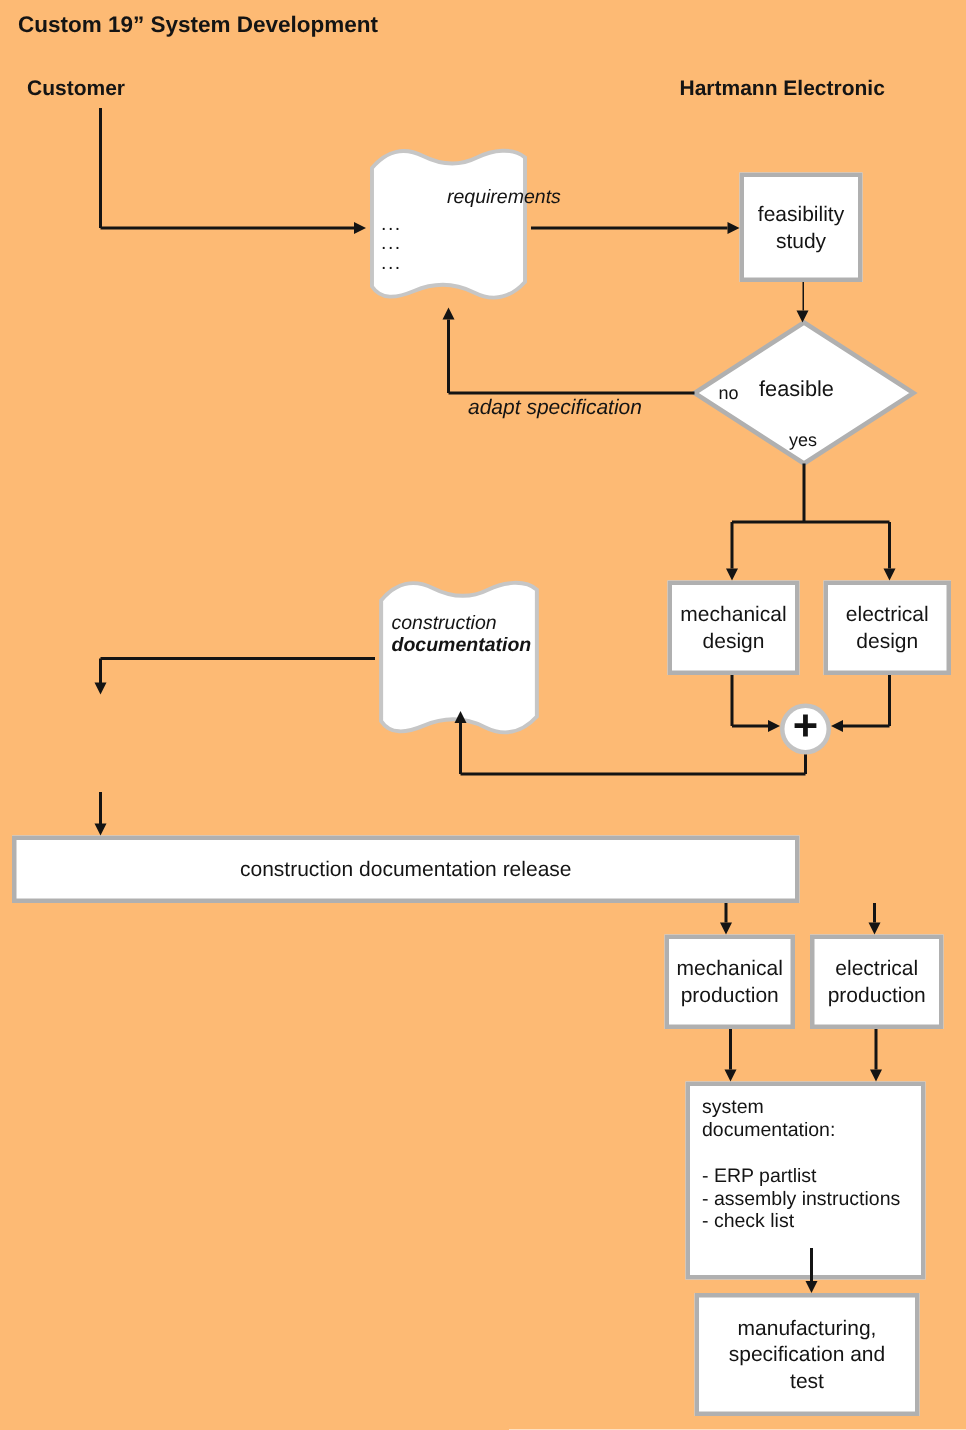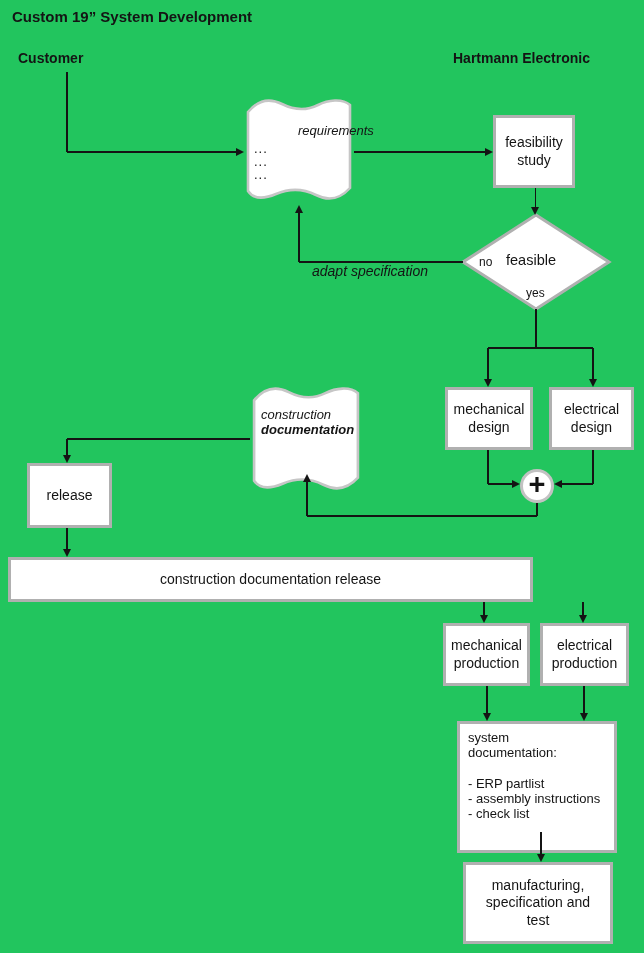--- a/index.html
+++ b/index.html
@@ -4,21 +4,21 @@
 <style>
   :root{
     --box-border:#b0b0b0;
     --doc-border:#c6c6c6;
     --circle-border:#c2c2c2;
     --line:#141414;
     --text:#141414;
   }
   html,body{margin:0;padding:0;background:#fff;}
   #canvas{
-    position:relative;width:644px;height:953px;background:#22c55e;overflow:hidden;
+    position:relative;width:644px;height:953px;background:#fdba74;overflow:hidden;
     font-family:"Liberation Sans", sans-serif;color:var(--text);
   }
   .abs{position:absolute;}
   .lbl{position:absolute;white-space:nowrap;}
   .bold{font-weight:bold;}
   .box{
     position:absolute;border:3px solid var(--box-border);background:#fff;
     display:flex;flex-direction:column;align-items:center;justify-content:center;
     font-size:14px;line-height:1.22;text-align:right;box-sizing:border-box;
   }
@@ -91,23 +91,20 @@
   <div class="abs" style="left:250px;top:384px;width:112px;height:114px;">
     <svg width="112" height="114" viewBox="0 0 110 112">
       <path d="M4,16 C14,4 26,2 38,8 C50,14 62,15 74,9 C84,4 98,2 106,9 L106,92 C96,103 84,105 72,99 C60,93 46,92 32,98 C20,103 10,104 4,95 Z" style="fill:#ffffff;stroke:var(--doc-border);stroke-width:2.6;"></path>
     </svg>
     <div class="doc-label" style="left:11px;top:23px;">
       <span style="display:block;">construction</span>
       <span style="display:block;font-weight:bold;">documentation</span>
     </div>
   </div>
 
-  <div class="box" style="left:27px;top:463px;width:85px;height:65px;">
-    <span>release</span>
-  </div>
 
   <div class="box" style="left:8px;top:557px;width:525px;height:45px;">
     <span>construction documentation release</span>
   </div>
 
   <div class="box" style="left:443px;top:623px;width:87px;height:63px;">
     <span>mechanical</span>
     <span>production</span>
   </div>
   <div class="box" style="left:540px;top:623px;width:89px;height:63px;">

